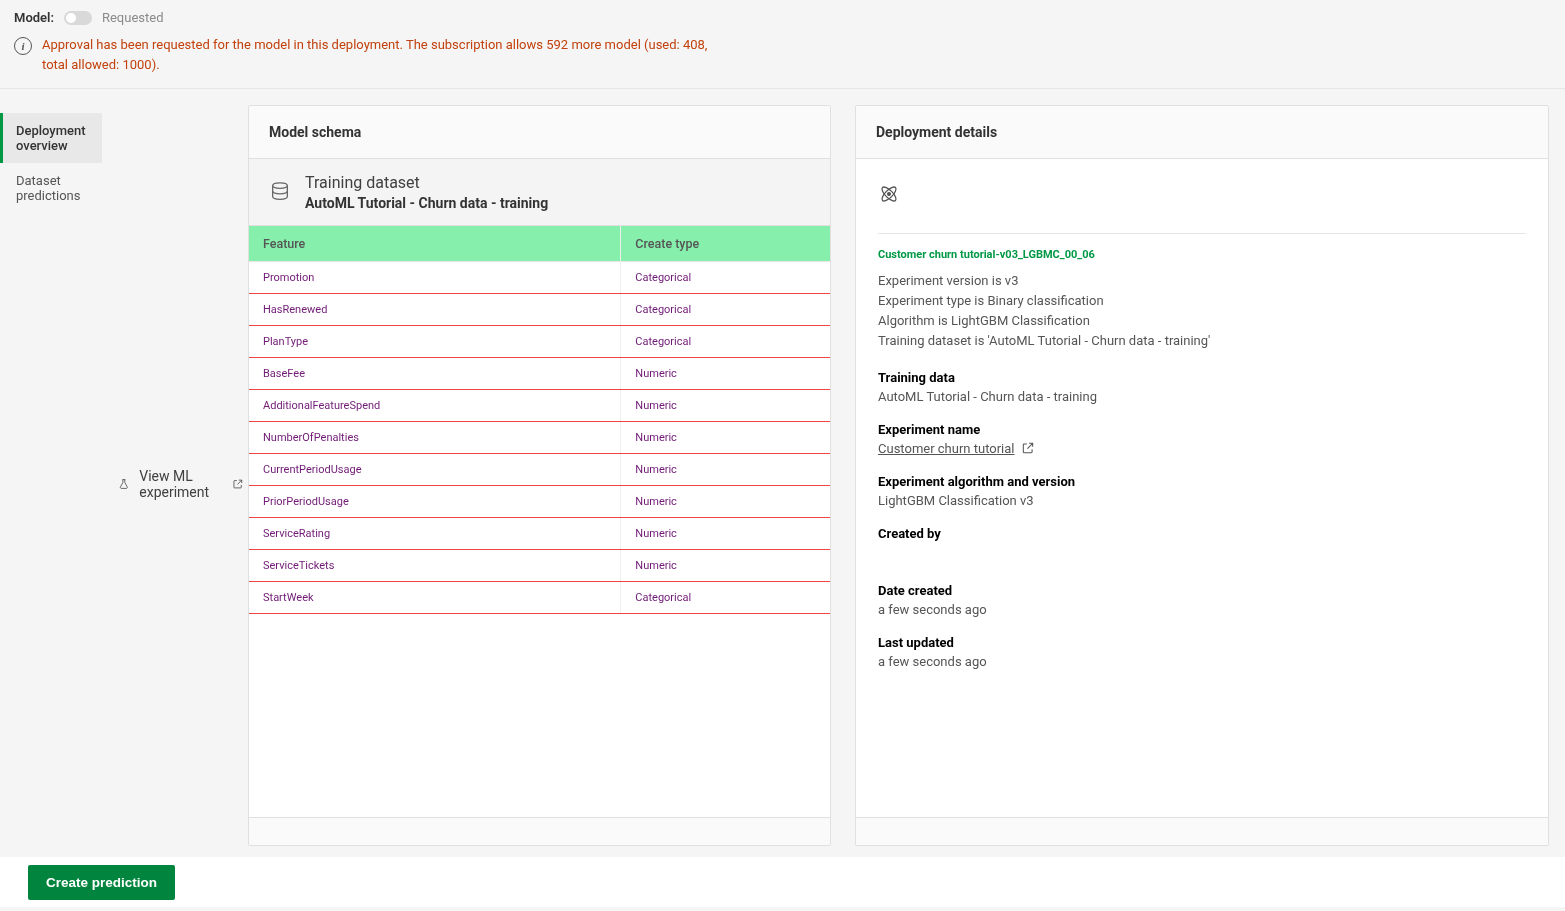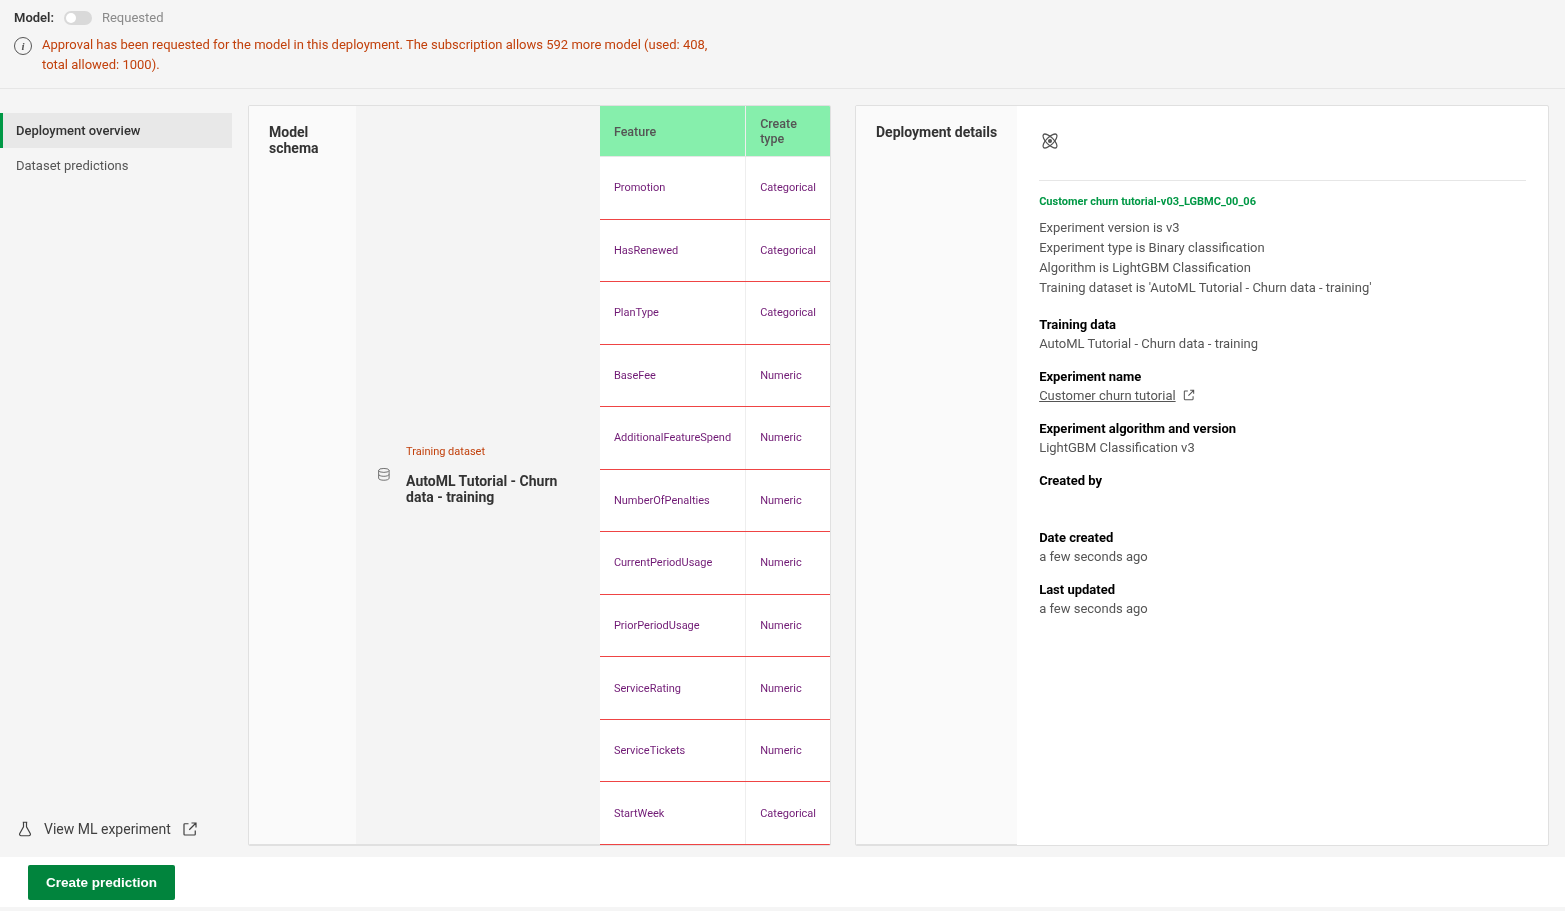--- a/index.html
+++ b/index.html
@@ -66,21 +66,21 @@
   
   .layout {
     display: flex;
     height: calc(100% - 88px - 50px);
   }
   .sidebar {
     width: 232px;
     background: #f5f5f5;
     padding-top: 24px;
     display: flex;
-    flex-direction: column;
+    flex-direction: row;
   }
   .sidebar-items { flex: 1; }
   .sidebar-item {
     padding: 10px 16px;
     color: #555;
     cursor: pointer;
   }
   .sidebar-item.active {
     background: #e8e8e8;
     border-left: 3px solid #009845;
@@ -106,20 +106,21 @@
     display: flex;
     gap: 24px;
     overflow: hidden;
   }
 
   .panel {
     background: #fff;
     border: 1px solid #e0e0e0;
     border-radius: 2px;
     display: flex;
+    flex-direction: column;
     overflow: hidden;
   }
   .panel.left { flex: 1; max-width: 583px; }
   .panel.right { flex: 1; }
   .panel-header {
     padding: 18px 20px;
     font-weight: 700;
     font-size: 14px;
     color: #333;
     background: #fafafa;
@@ -129,21 +130,21 @@
   .schema-head {
     padding: 14px 20px;
     background: #f4f4f4;
     border-bottom: 1px solid #e0e0e0;
     display: flex;
     align-items: center;
     gap: 14px;
   }
   .db-icon { width: 22px; height: 22px; color: #666; }
   .schema-head-txt .small {
-    font-size: 11px; color: #c2410c; margin-bottom: 15px;
+    font-size: 16px; color: #404040; margin-bottom: 3px;
   }
   .schema-head-txt .title {
     font-weight: 700; font-size: 14px; color: #333;
   }
 
   .schema-table {
     width: 100%;
     border-collapse: collapse;
     flex: 1;
   }

